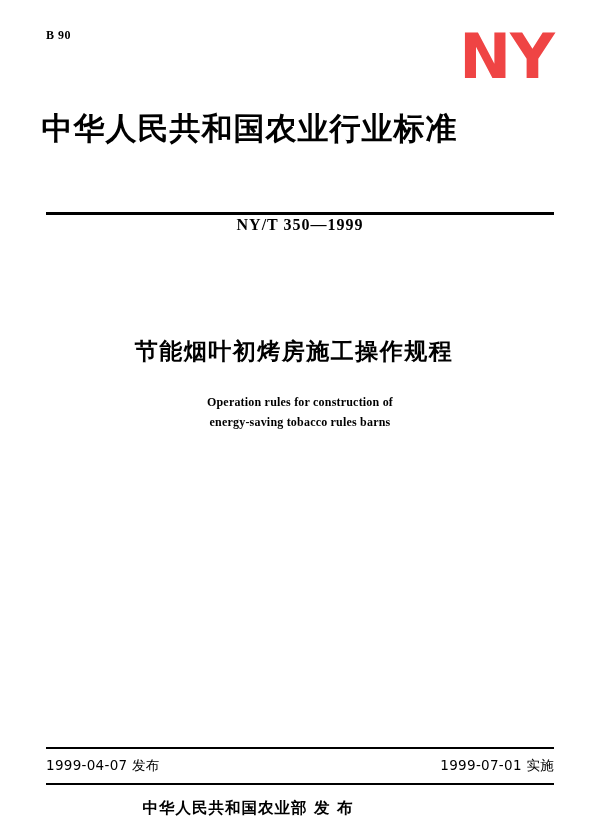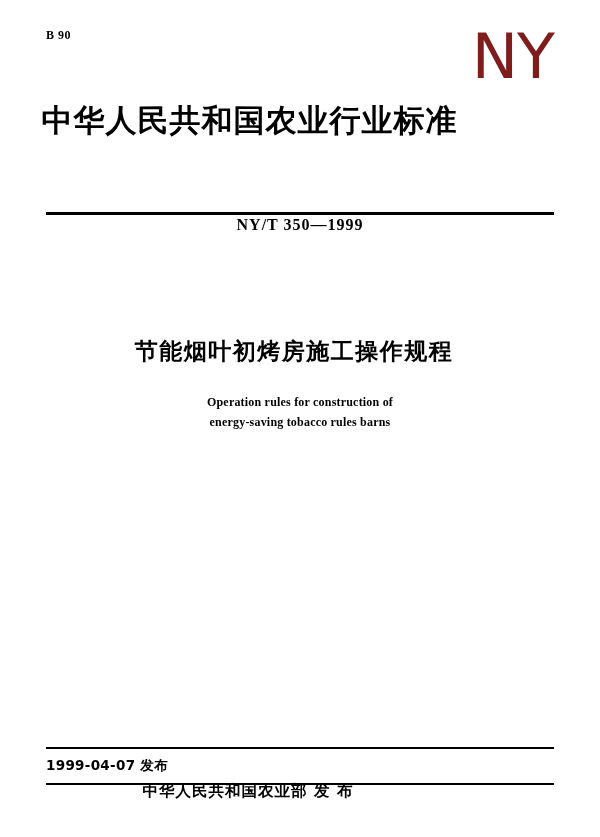--- a/index.html
+++ b/index.html
@@ -34,30 +34,30 @@
     letter-spacing: 0.5px;
   }
 
   
   .ny-logo {
     position: absolute;
     top: 26px;
     right: 46px;
     font-family: "DejaVu Sans", sans-serif;
     font-size: 62px;
-    font-weight: normal;
+    font-weight: bold;
     letter-spacing: -1px;
     line-height: 1;
-    color: #7f1d1d;
+    color: #ef4444;
   }
 
   
   .org-title {
     position: absolute;
-    top: 100px;
+    top: 108px;
     left: 0;
     width: 499px;
     text-align: center;
     font-family: "DejaVu Sans", sans-serif;
     font-size: 31px;
     font-weight: bold;
     letter-spacing: 1px;
   }
 
   
@@ -120,34 +120,34 @@
   }
   .footer-dates {
     position: absolute;
     bottom: 62px;
     left: 46px;
     width: 508px;
     display: flex;
     justify-content: space-between;
     font-family: "DejaVu Sans", sans-serif;
     font-size: 13.5px;
-    font-weight: bold;
+    font-weight: normal;
     letter-spacing: 0.3px;
   }
   .footer-rule-bottom {
     position: absolute;
     bottom: 52px;
     left: 46px;
     width: 508px;
     height: 2px;
     background: #000;
   }
   .publisher {
     position: absolute;
-    bottom: 35px;
+    bottom: 18px;
     left: 0;
     width: 496px;
     text-align: center;
     font-family: "DejaVu Sans", sans-serif;
     font-size: 15.5px;
     font-weight: bold;
     letter-spacing: 1px;
   }
 </style>
 </head>
@@ -169,19 +169,20 @@
 
   <div class="doc-title-en">
     <div>Operation rules for construction of</div>
     <div>energy-saving tobacco rules barns</div>
   </div>
 
   <div class="footer-rule-top"></div>
 
   <div class="footer-dates">
     <span>1999-04-07 发布</span>
+    <span>1999-07-01 实施</span>
   </div>
 
   <div class="footer-rule-bottom"></div>
 
   <div class="publisher">中华人民共和国农业部   发 布</div>
 
 </div>
 
 </body></html>

